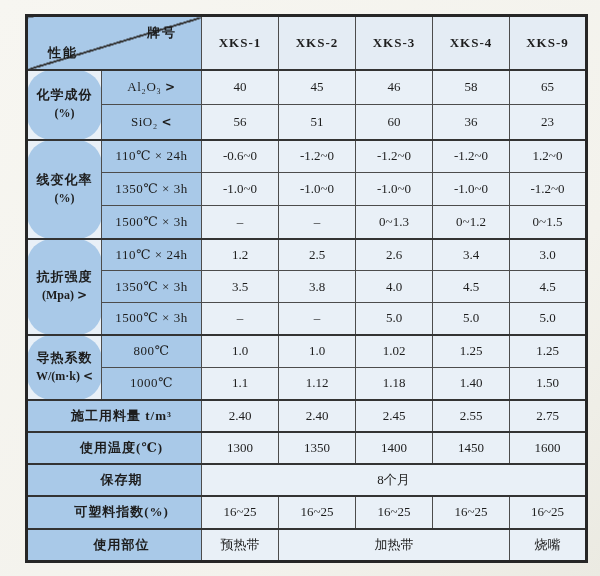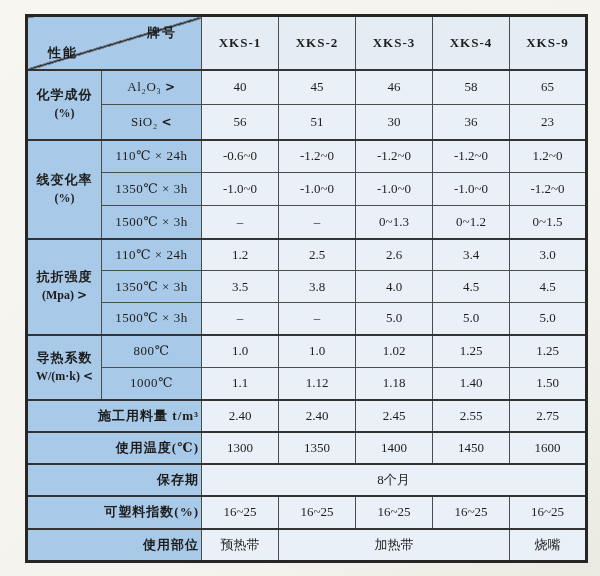--- a/index.html
+++ b/index.html
@@ -40,25 +40,25 @@
       linear-gradient(to bottom right,
         rgba(0,0,0,0) calc(50% - 1px),
         #333 calc(50% - 1px),
         #333 calc(50% + 1px),
         rgba(0,0,0,0) calc(50% + 1px)),
       #a9c9e8;
   }
   .corner .top-lab    { position:absolute; top:7px;  right:24px; font-weight:600; letter-spacing:2px; }
   .corner .bottom-lab { position:absolute; bottom:7px; left:20px; font-weight:600; letter-spacing:2px;margin-top:33px; }
 
-  .group-label { line-height:1.45; letter-spacing:1px; }
+  .group-label { line-height:1.45; letter-spacing:1px;border-radius:25px; }
   .group-label .unit { display:block; font-weight:600; letter-spacing:0; font-size:12px; }
   .op { font-weight:700; font-family:"DejaVu Sans",sans-serif; font-size:12px; }
   .sub-label { font-weight:400; letter-spacing:0.5px; }
-  .row-label-left { text-align:right; padding-left:16px; letter-spacing:1px; }
+  .row-label-left { text-align:center; padding-left:16px; letter-spacing:1px; }
 </style>
 </head>
 <body>
 
 <div class="sheet">
   <table class="spec">
     <colgroup>
       <col style="width:75px">
         <col style="width:100px">
       <col style="width:77px">
@@ -96,21 +96,21 @@
       <td class="data">58</td>
       <td class="data">65</td>
     </tr>
     <tr class="h35">
       <th class="lbl sub-label">
         <span>SiO₂</span>
         <b class="op">&lt;</b>
       </th>
       <td class="data">56</td>
       <td class="data">51</td>
-      <td class="data">30</td>
+      <td class="data">60</td>
       <td class="data">36</td>
       <td class="data">23</td>
     </tr>
 
     <tr class="h33 sep">
       <th class="lbl group-label" rowspan="3">
         <span>线变化率</span>
         <span class="unit">(%)</span>
       </th>
       <th class="lbl sub-label">110℃ × 24h</th>

